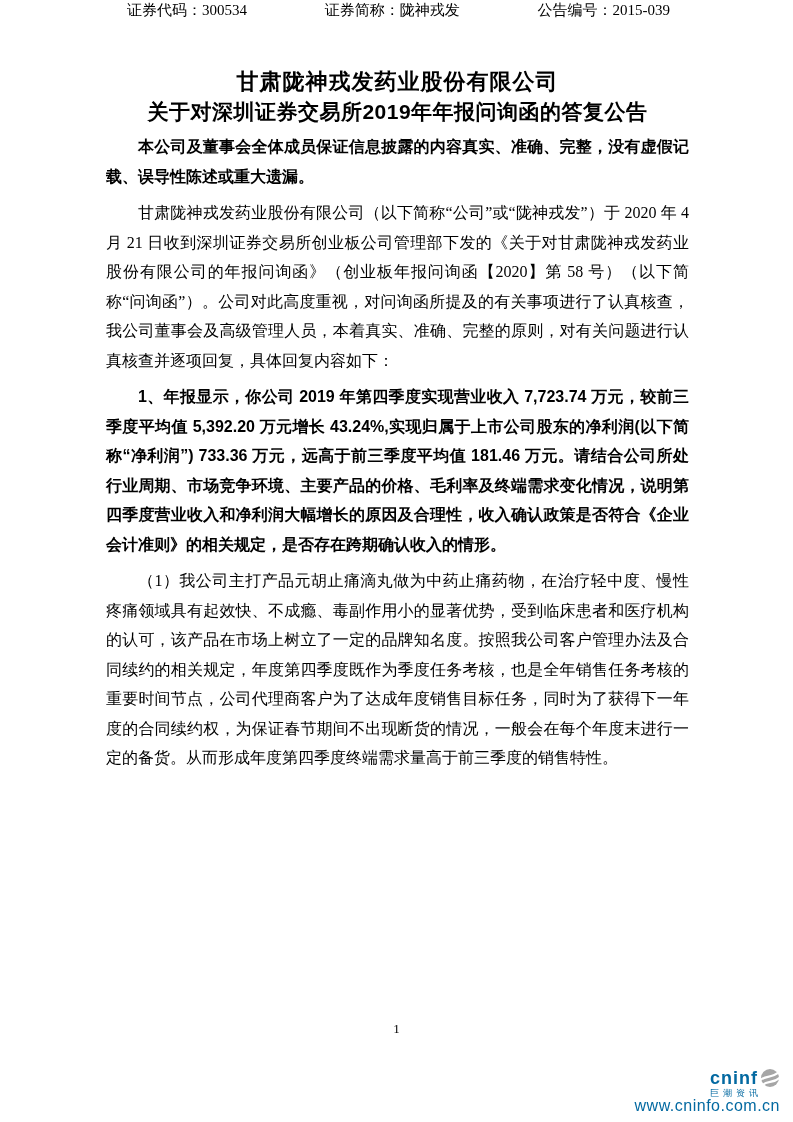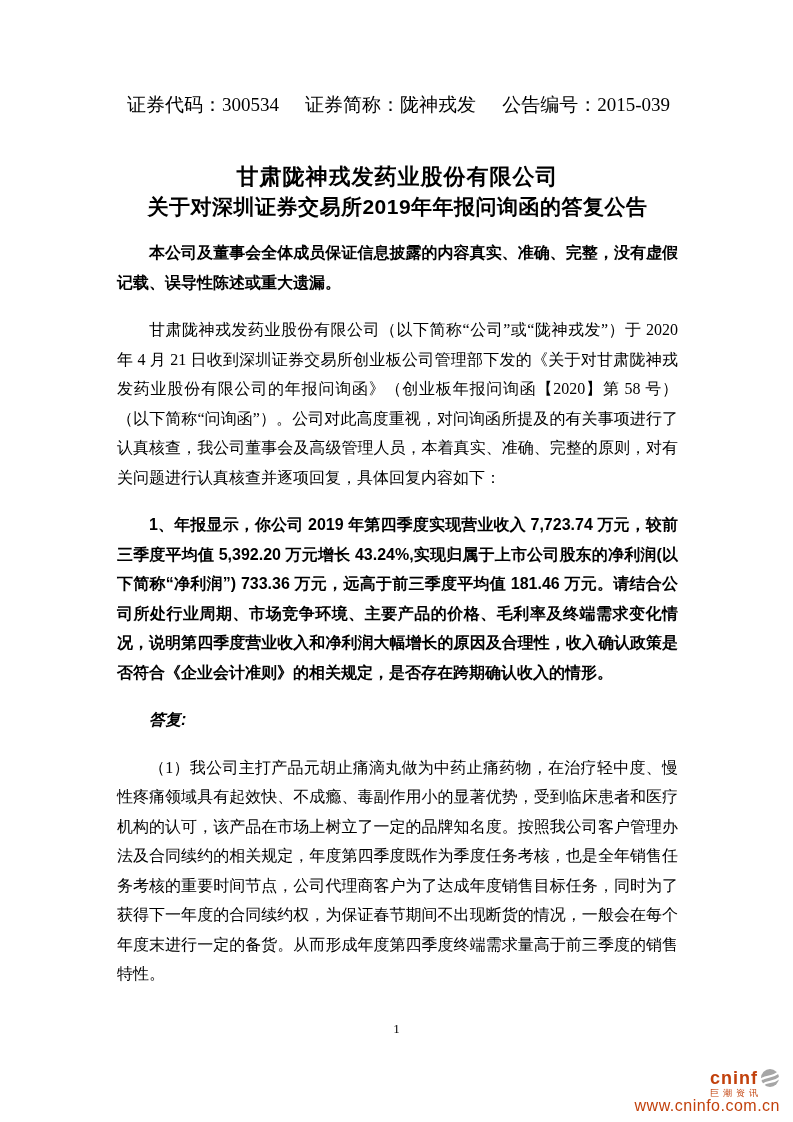--- a/index.html
+++ b/index.html
@@ -7,35 +7,35 @@
     width:793px; height:1122px;
     background:#ffffff; color:#000;
     position:relative; overflow:hidden;
     font-family:"Liberation Serif","DejaVu Serif",serif;
   }
   .doc {
     position:absolute; left:99px; top:0; width:597px;
   }
   .header-row {
     display:flex; justify-content:space-between;
-    margin-top:95px; padding:0 26px 0 28px;
-    font-size:19px; line-height:20px; white-space:nowrap;
+    padding:0 26px 0 28px;
+    font-size:15px; line-height:20px; white-space:nowrap;
   }
   .title-company {
     text-align:center; font-weight:bold; font-size:22px; line-height:26px;
     margin-top:49px; letter-spacing:1px;
     font-family:"Liberation Sans","DejaVu Sans",sans-serif;
   }
   .title-subject {
     text-align:center; font-weight:bold; font-size:21px; line-height:26px;
     margin-top:4px; letter-spacing:0.5px;
     font-family:"Liberation Sans","DejaVu Sans",sans-serif;
   }
   p.para {
-    margin:18px; text-indent:2em; text-align:justify;
+    margin:7px; text-indent:2em; text-align:justify;
     font-size:16px; line-height:29.5px;
   }
   .statement {
     font-weight:bold; margin-top:46px; line-height:30px;
     font-family:"Liberation Sans","DejaVu Sans",sans-serif;
   }
   .intro { margin-top:41px; }
   .question {
     font-weight:bold; margin-top:12px;
     font-family:"Liberation Sans","DejaVu Sans",sans-serif;
@@ -44,21 +44,21 @@
     font-weight:bold; font-style:italic; margin-top:9px;
     font-family:"Liberation Sans","DejaVu Sans",sans-serif;
   }
   .reply { margin-top:12px; }
   .page-number {
     position:absolute; left:0; right:0; top:1021px;
     text-align:center; font-size:13px; line-height:16px;
   }
   .cninfo-logo {
     position:absolute; right:13px; top:1068px;
-    text-align:right; color:#c2410c;
+    text-align:right; color:#0369a1;
     font-family:"Liberation Sans","DejaVu Sans",sans-serif;
   }
   .brand-row {
     display:flex; align-items:center; justify-content:flex-end; gap:2px;
     font-weight:bold; font-size:18px; line-height:19px; letter-spacing:1px;
   }
   .brand-cn { font-size:9px; line-height:11px; letter-spacing:4px; margin-right:18px; }
   .logo-url { font-size:16px; line-height:13px; letter-spacing:0.5px; }
   .swirl { width:20px; height:20px; display:block; }
 </style>
@@ -75,21 +75,20 @@
 
   <div class="title-company">甘肃陇神戎发药业股份有限公司</div>
   <div class="title-subject">关于对深圳证券交易所2019年年报问询函的答复公告</div>
 
   <p class="para statement">本公司及董事会全体成员保证信息披露的内容真实、准确、完整，没有虚假记载、误导性陈述或重大遗漏。</p>
 
   <p class="para intro">甘肃陇神戎发药业股份有限公司（以下简称“公司”或“陇神戎发”）于 2020 年 4 月 21 日收到深圳证券交易所创业板公司管理部下发的《关于对甘肃陇神戎发药业股份有限公司的年报问询函》（创业板年报问询函【2020】第 58 号）（以下简称“问询函”）。公司对此高度重视，对问询函所提及的有关事项进行了认真核查，我公司董事会及高级管理人员，本着真实、准确、完整的原则，对有关问题进行认真核查并逐项回复，具体回复内容如下：</p>
 
   <p class="para question">1、年报显示，你公司 2019 年第四季度实现营业收入 7,723.74 万元，较前三季度平均值 5,392.20 万元增长 43.24%,实现归属于上市公司股东的净利润(以下简称“净利润”) 733.36 万元，远高于前三季度平均值 181.46 万元。请结合公司所处行业周期、市场竞争环境、主要产品的价格、毛利率及终端需求变化情况，说明第四季度营业收入和净利润大幅增长的原因及合理性，收入确认政策是否符合《企业会计准则》的相关规定，是否存在跨期确认收入的情形。</p>
 
-  <p class="para reply-label">答复:</p>
 
   <p class="para reply">（1）我公司主打产品元胡止痛滴丸做为中药止痛药物，在治疗轻中度、慢性疼痛领域具有起效快、不成瘾、毒副作用小的显著优势，受到临床患者和医疗机构的认可，该产品在市场上树立了一定的品牌知名度。按照我公司客户管理办法及合同续约的相关规定，年度第四季度既作为季度任务考核，也是全年销售任务考核的重要时间节点，公司代理商客户为了达成年度销售目标任务，同时为了获得下一年度的合同续约权，为保证春节期间不出现断货的情况，一般会在每个年度末进行一定的备货。从而形成年度第四季度终端需求量高于前三季度的销售特性。</p>
 
 </div>
 
 <div class="page-number">1</div>
 
 <div class="cninfo-logo">
   <div class="brand-row">
     <span>cninf</span>

